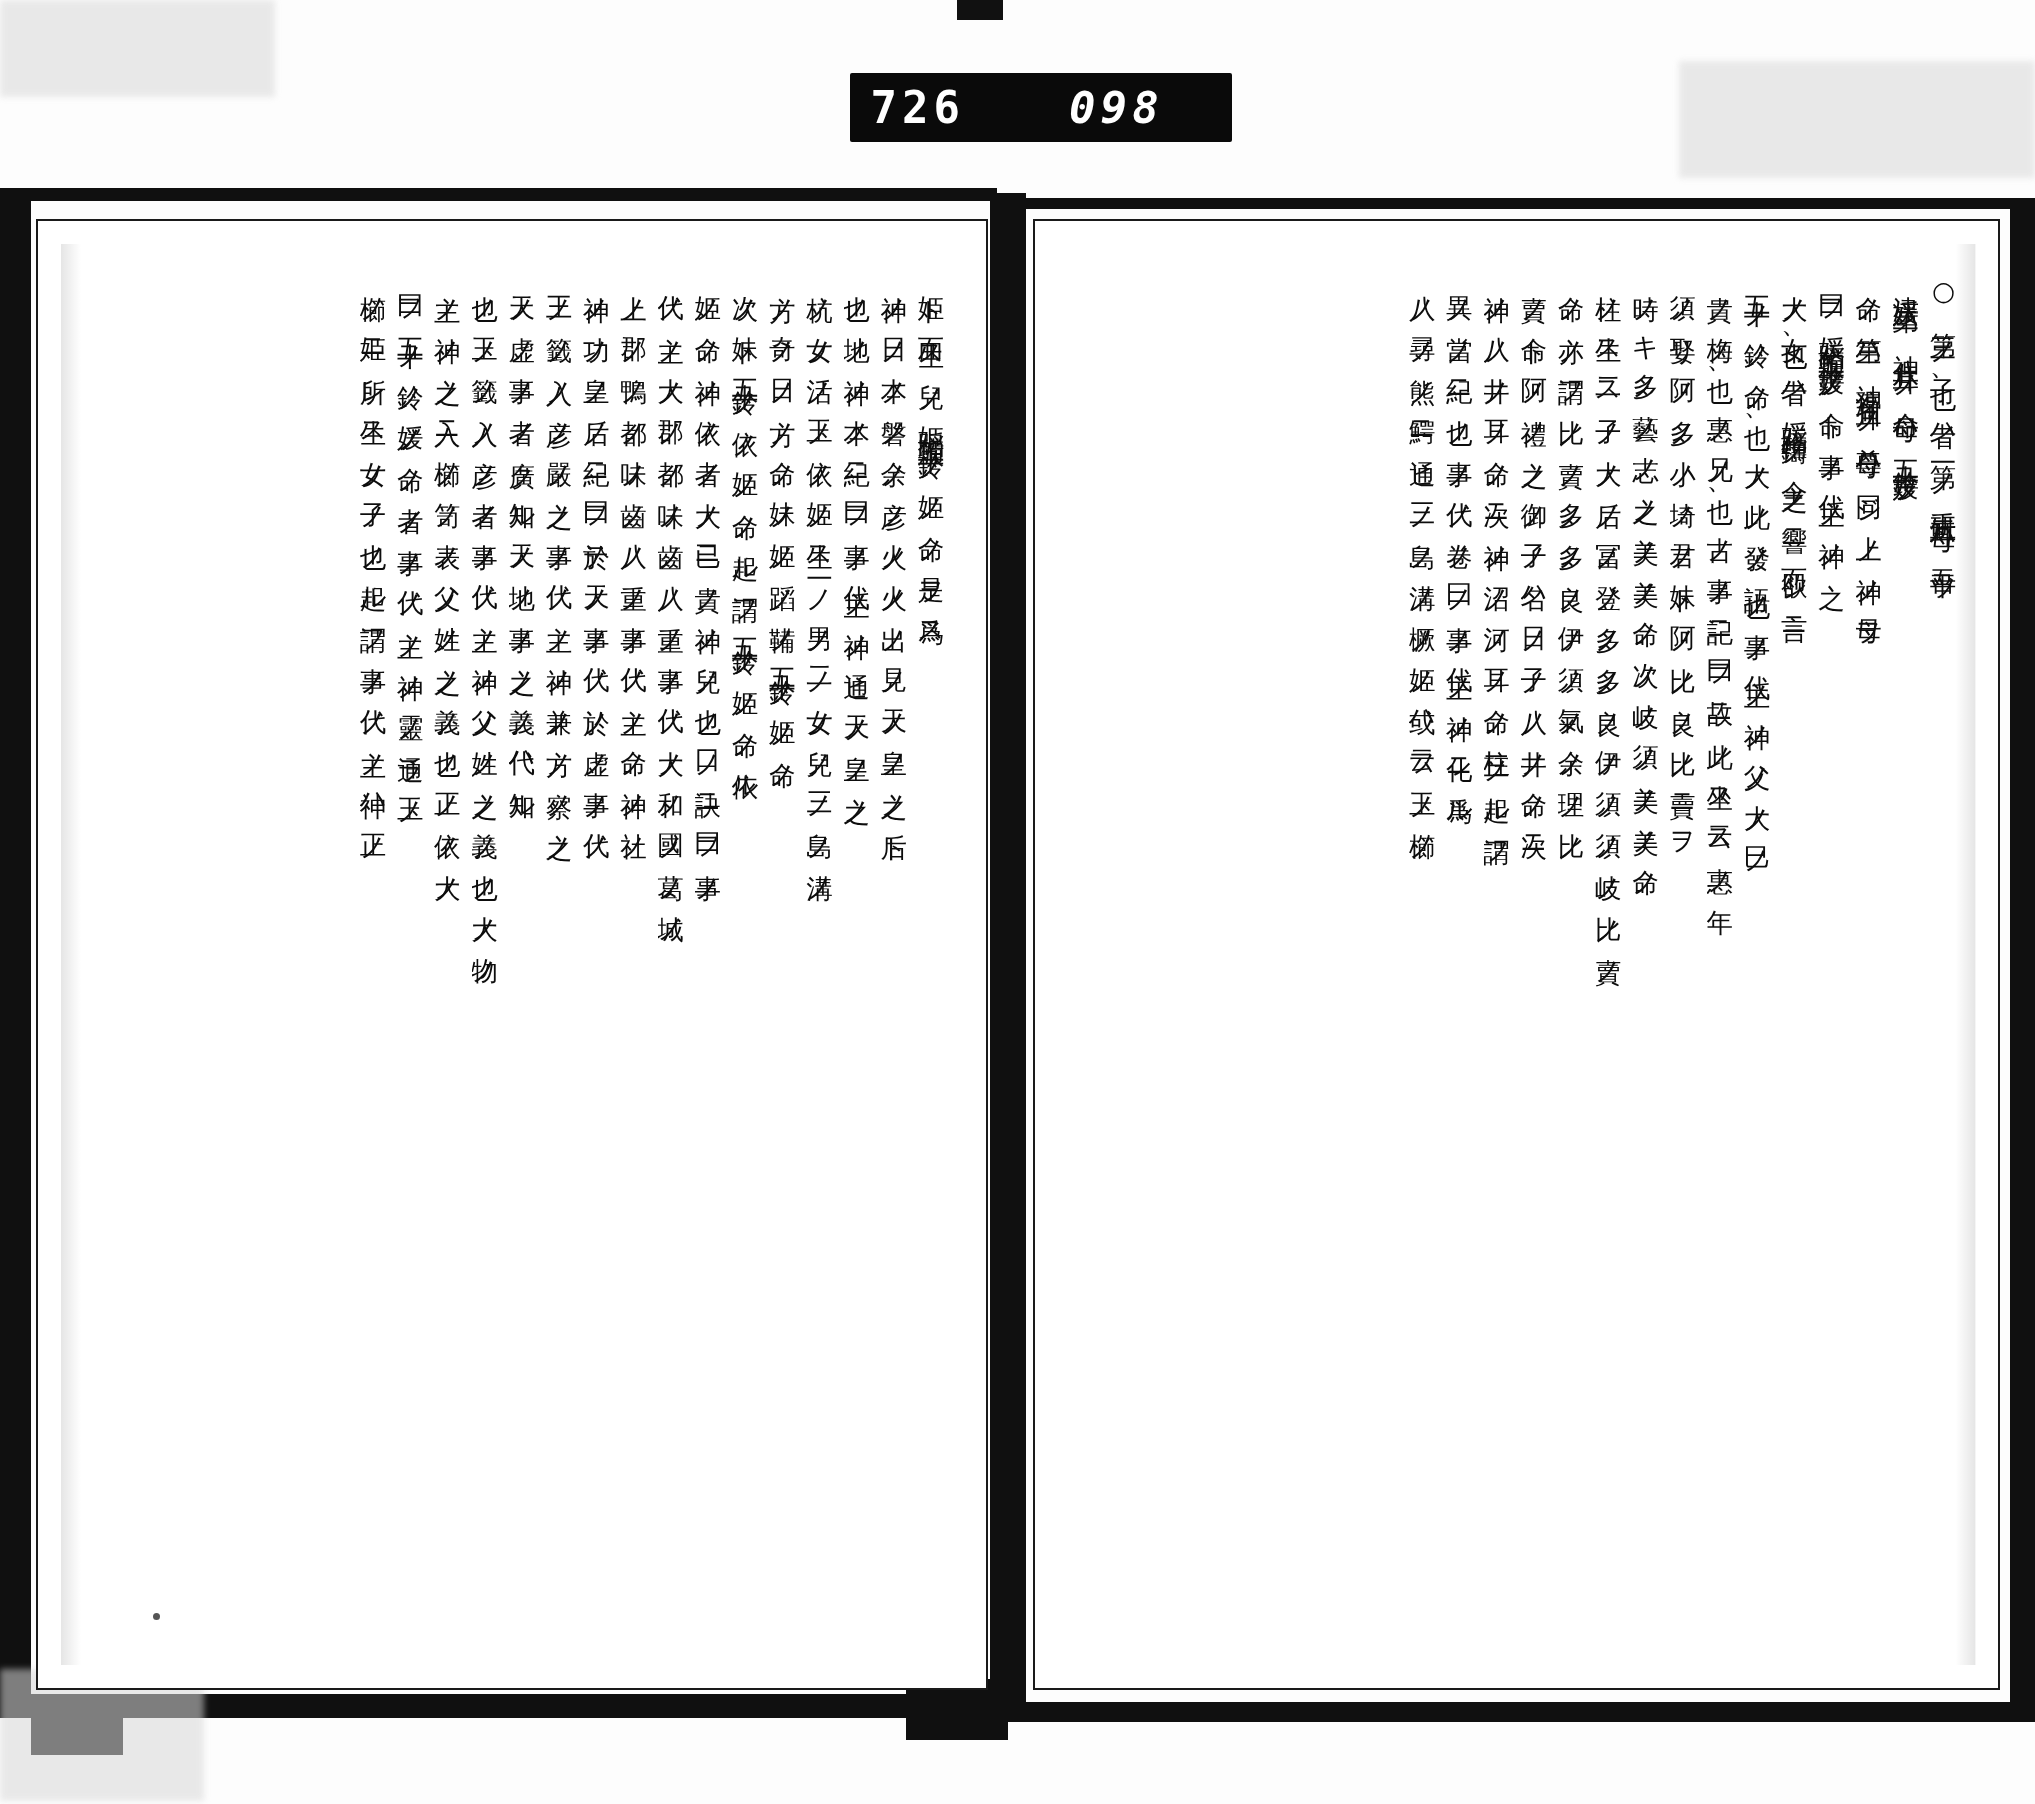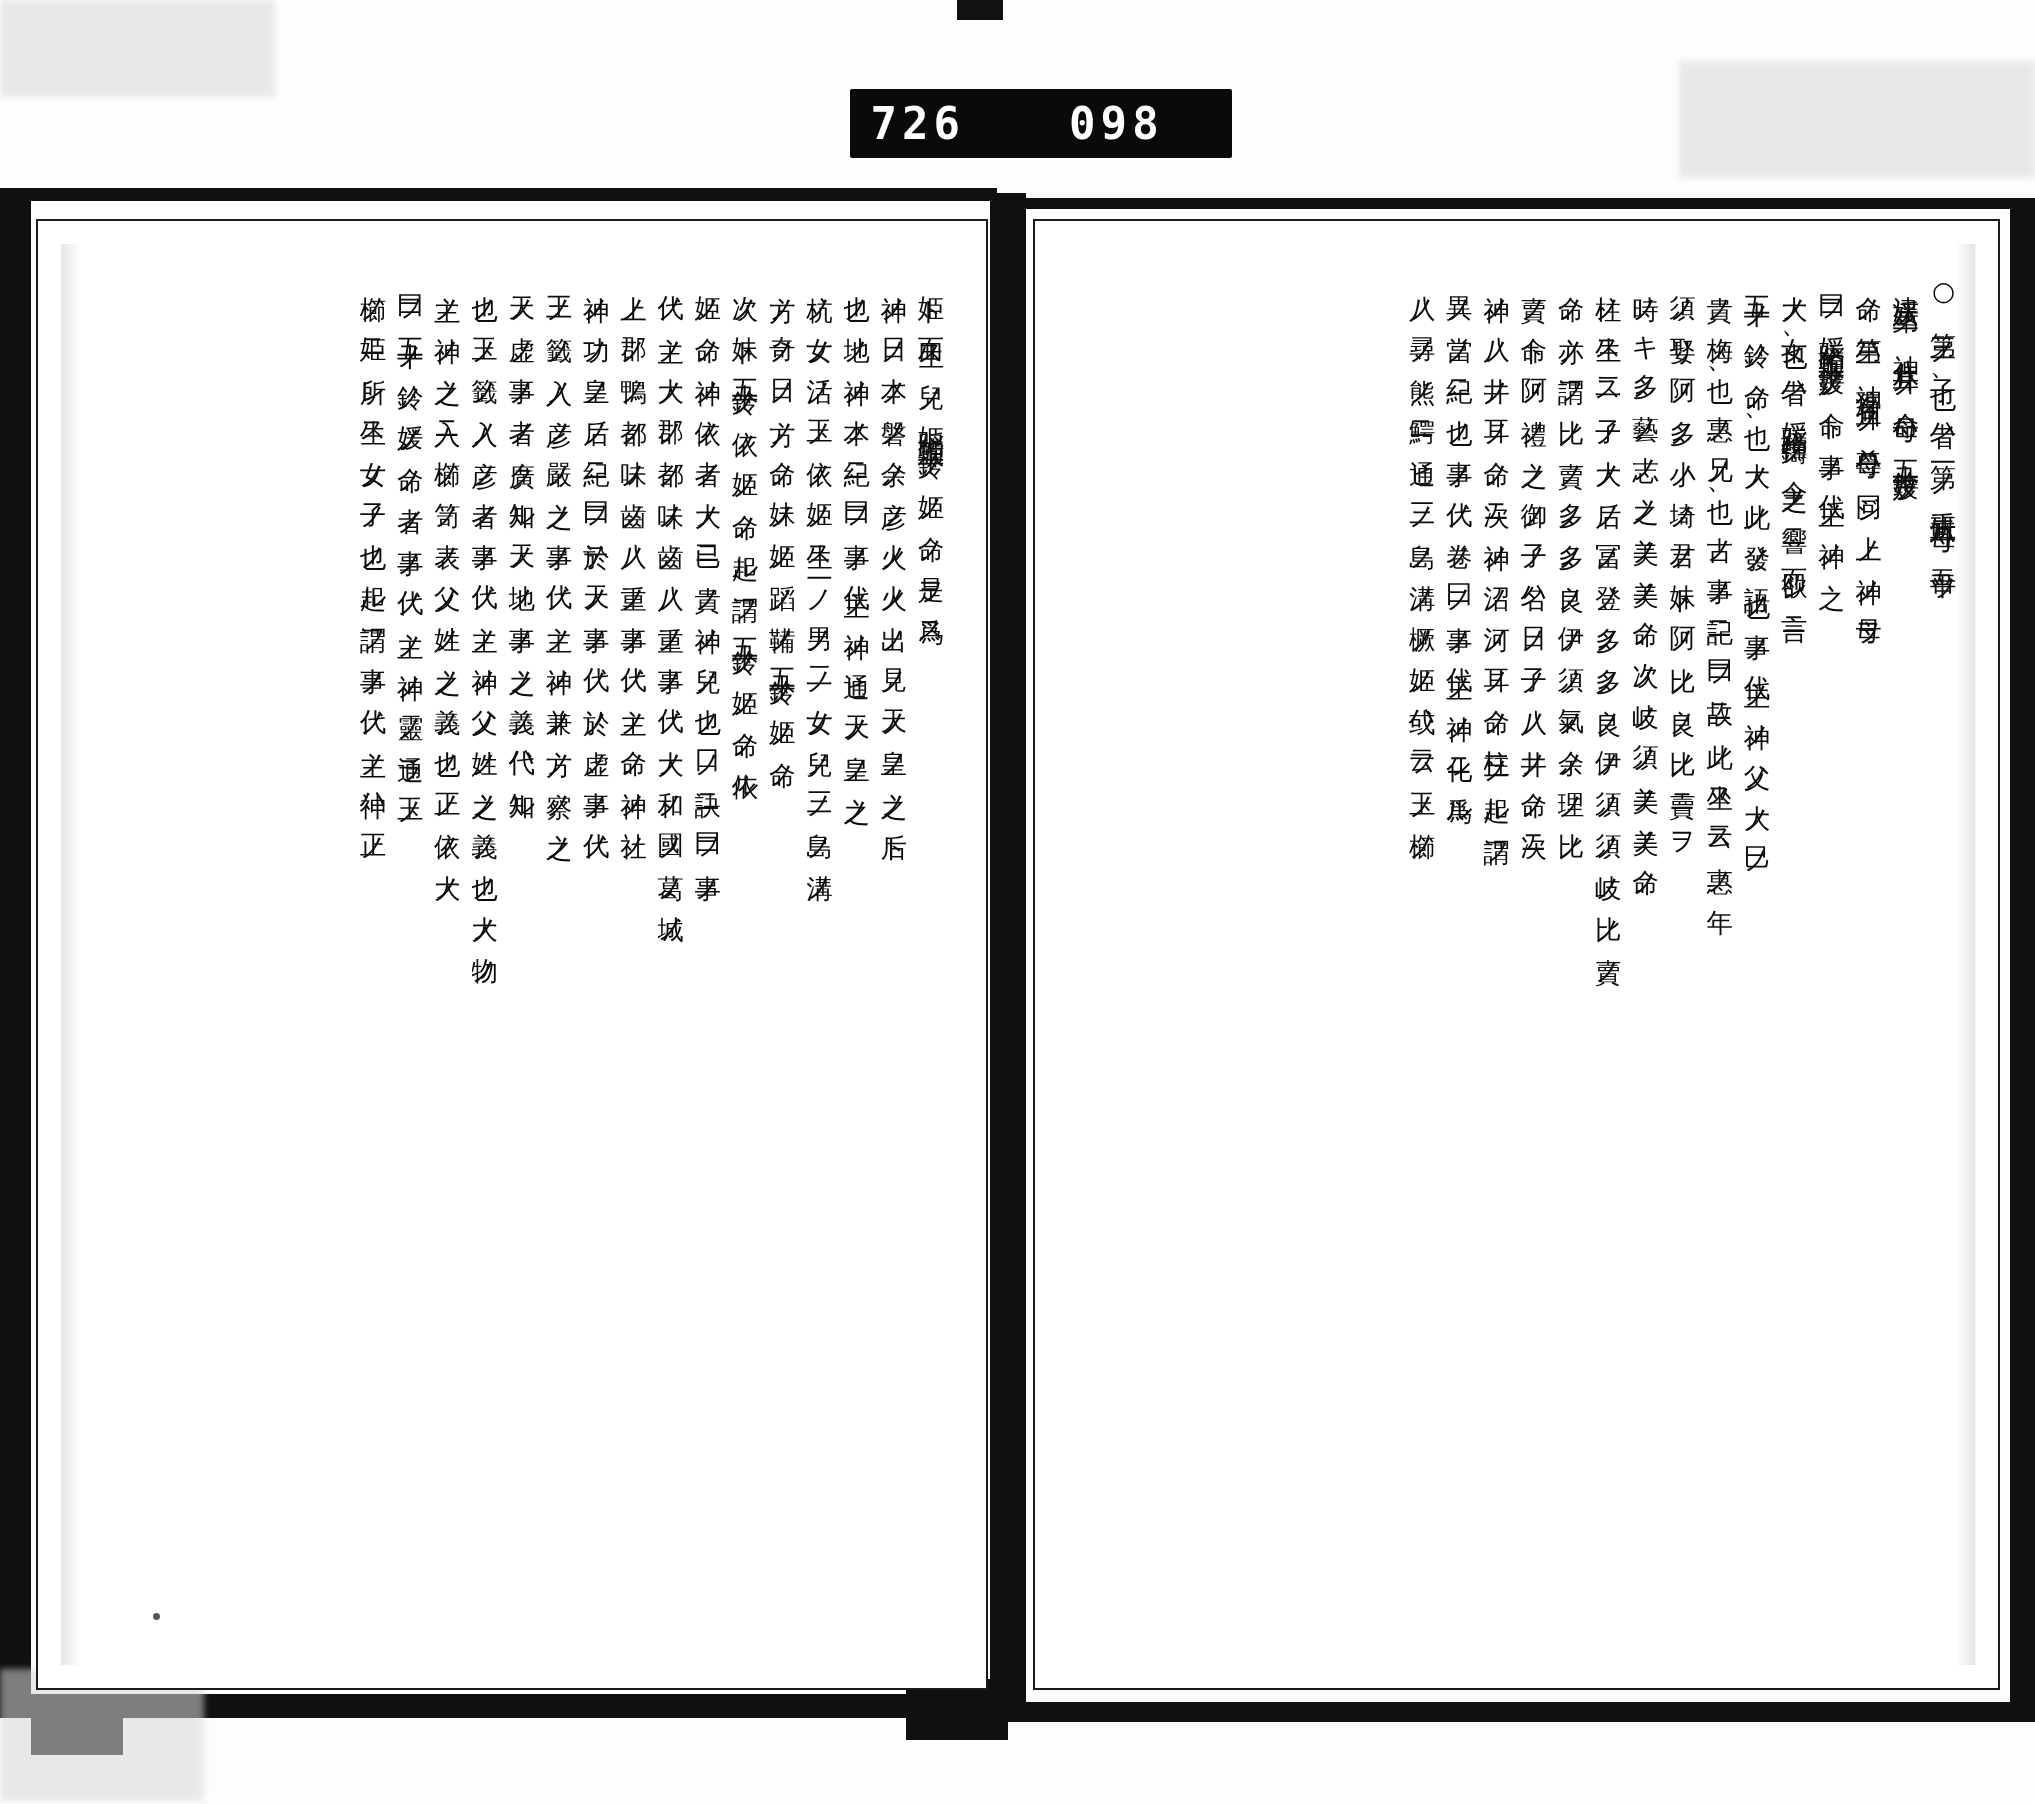--- a/index.html
+++ b/index.html
@@ -29,37 +29,37 @@
     position: absolute;
     background: #d8d8d8;
     opacity: .55;
     filter: blur(3.1px);
   }
 
   
   #frame-counter {
     position: absolute;
     left: 850px;
-    top: 89px;
+    top: 73px;
     width: 382px;
     height: 69px;
     background: #0a0a0a;
     border-radius: 2px;
   }
   #frame-counter .digits {
     position: absolute;
     top: 9.2px;
     color: #ffffff;
     font-family: "DejaVu Sans Mono", monospace;
     font-size: 44px;
     letter-spacing: 5.1px;
     font-weight: bold;
   }
   #frame-counter .digits.left { left: 20.4px; }
-  #frame-counter .digits.right { left: 219px; }
+  #frame-counter .digits.right { left: 219px; font-style: italic; }
 
   #frame-bar-left {
     position: absolute;
     left: 957px; top: 0px;
     width: 46px; height: 20.4px;
     background: #111;
   }
 
   
   .scan-dark {

